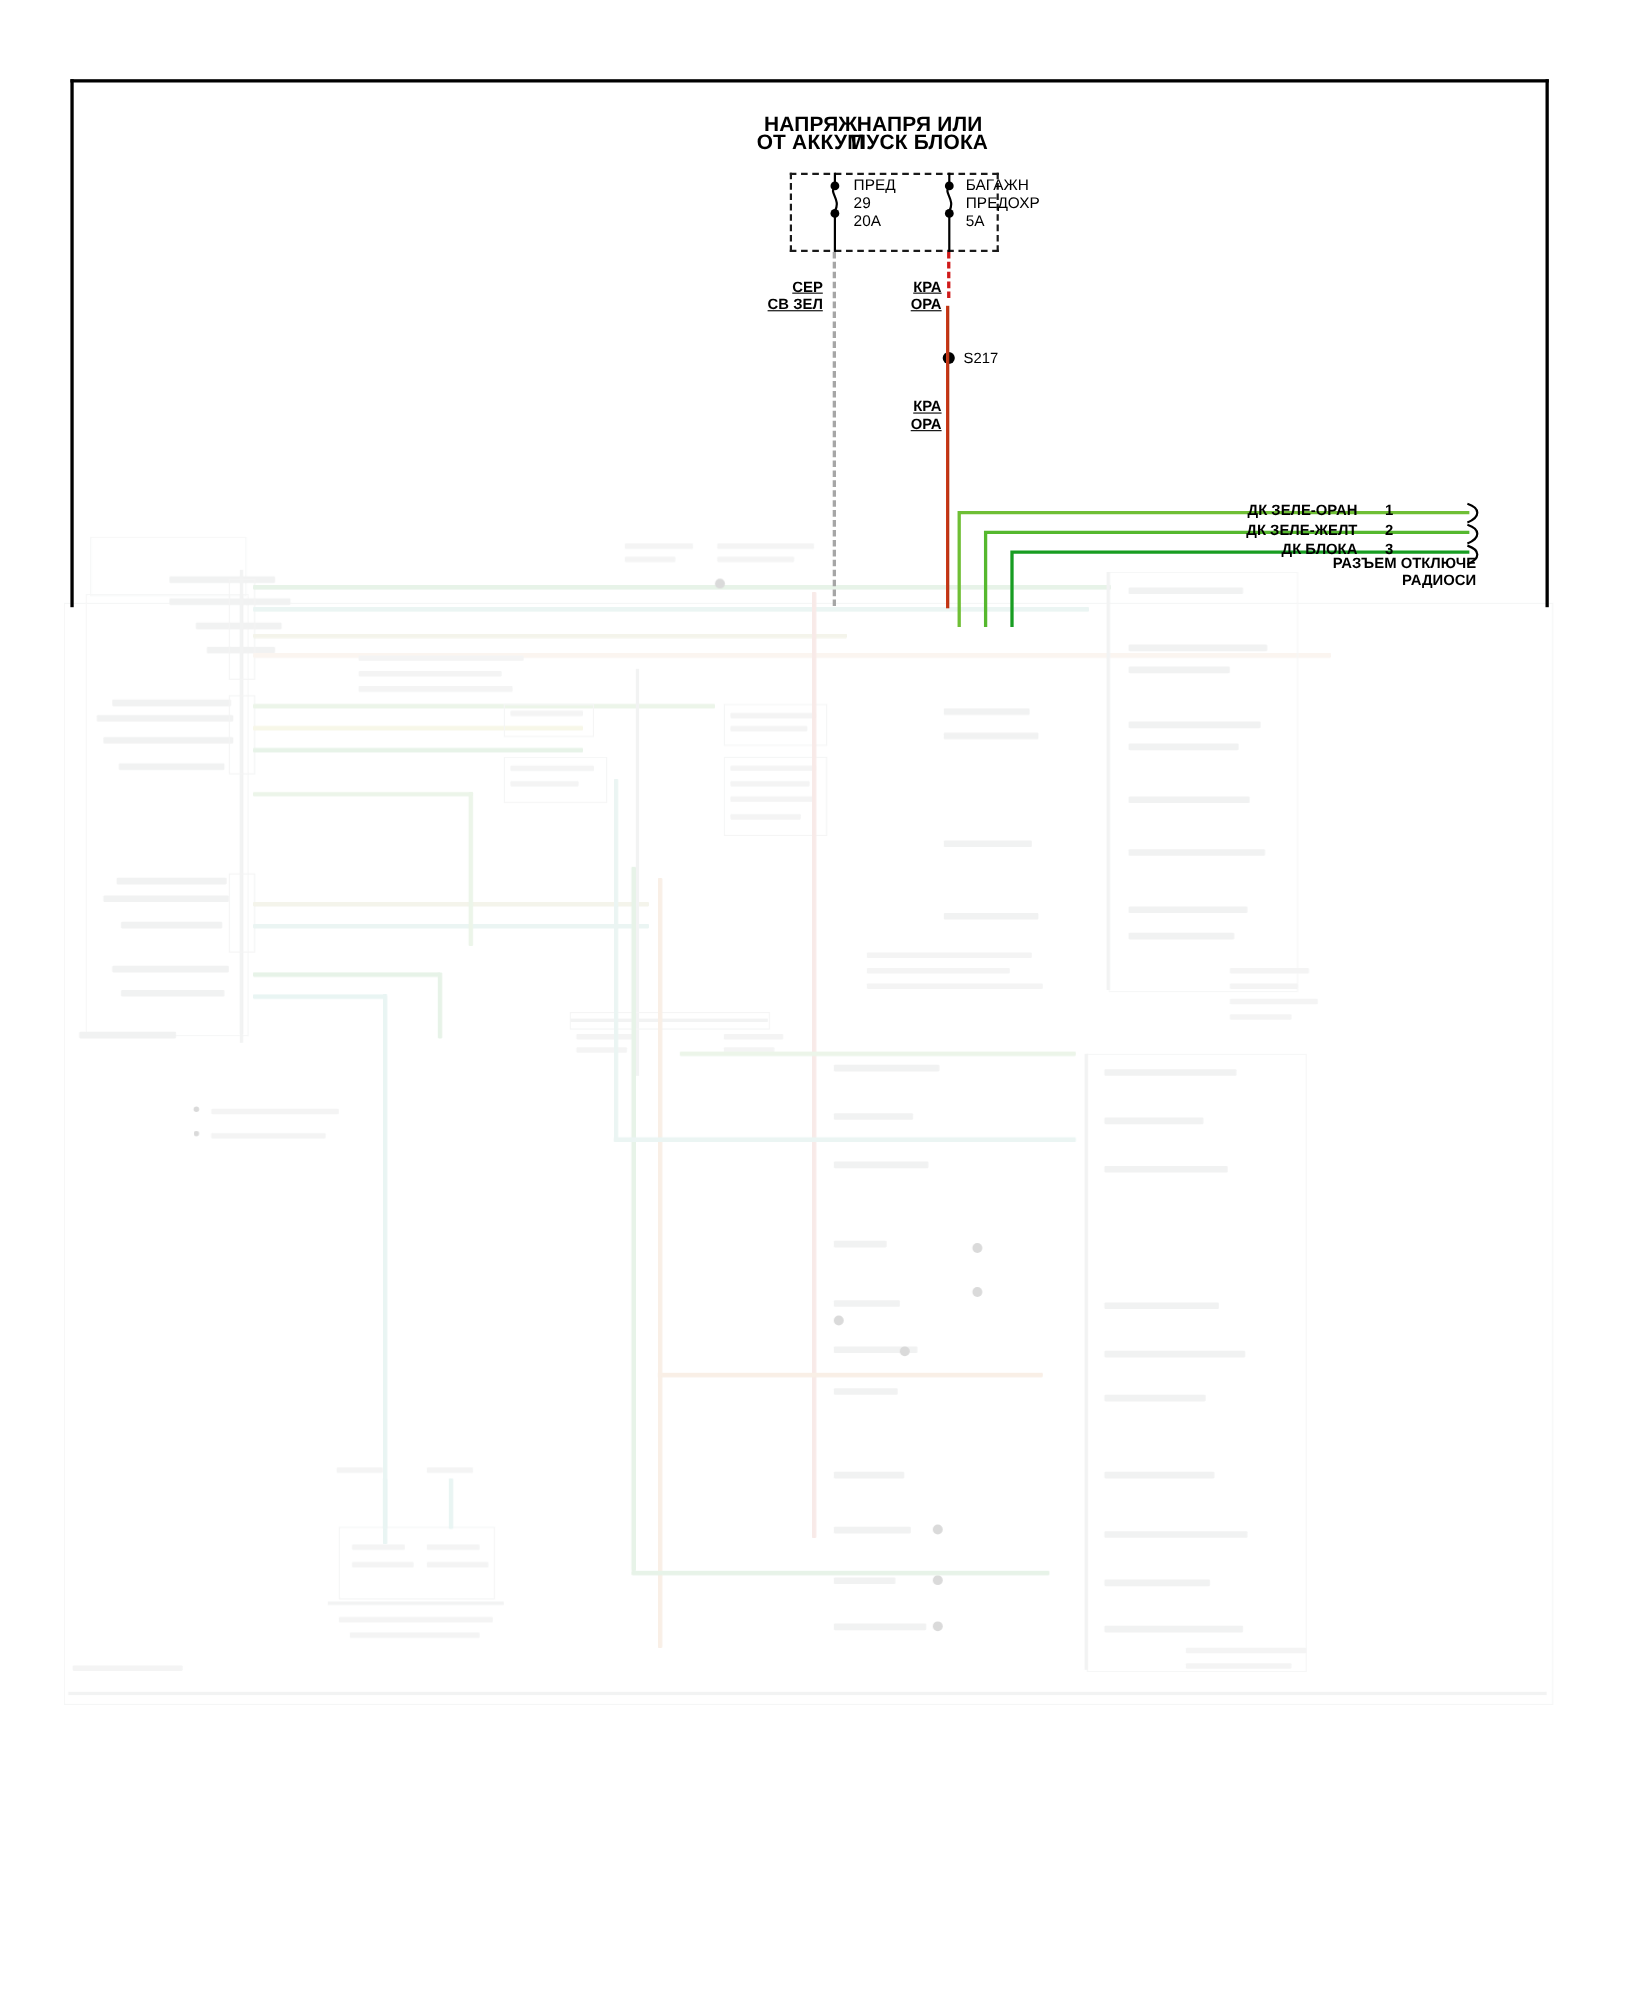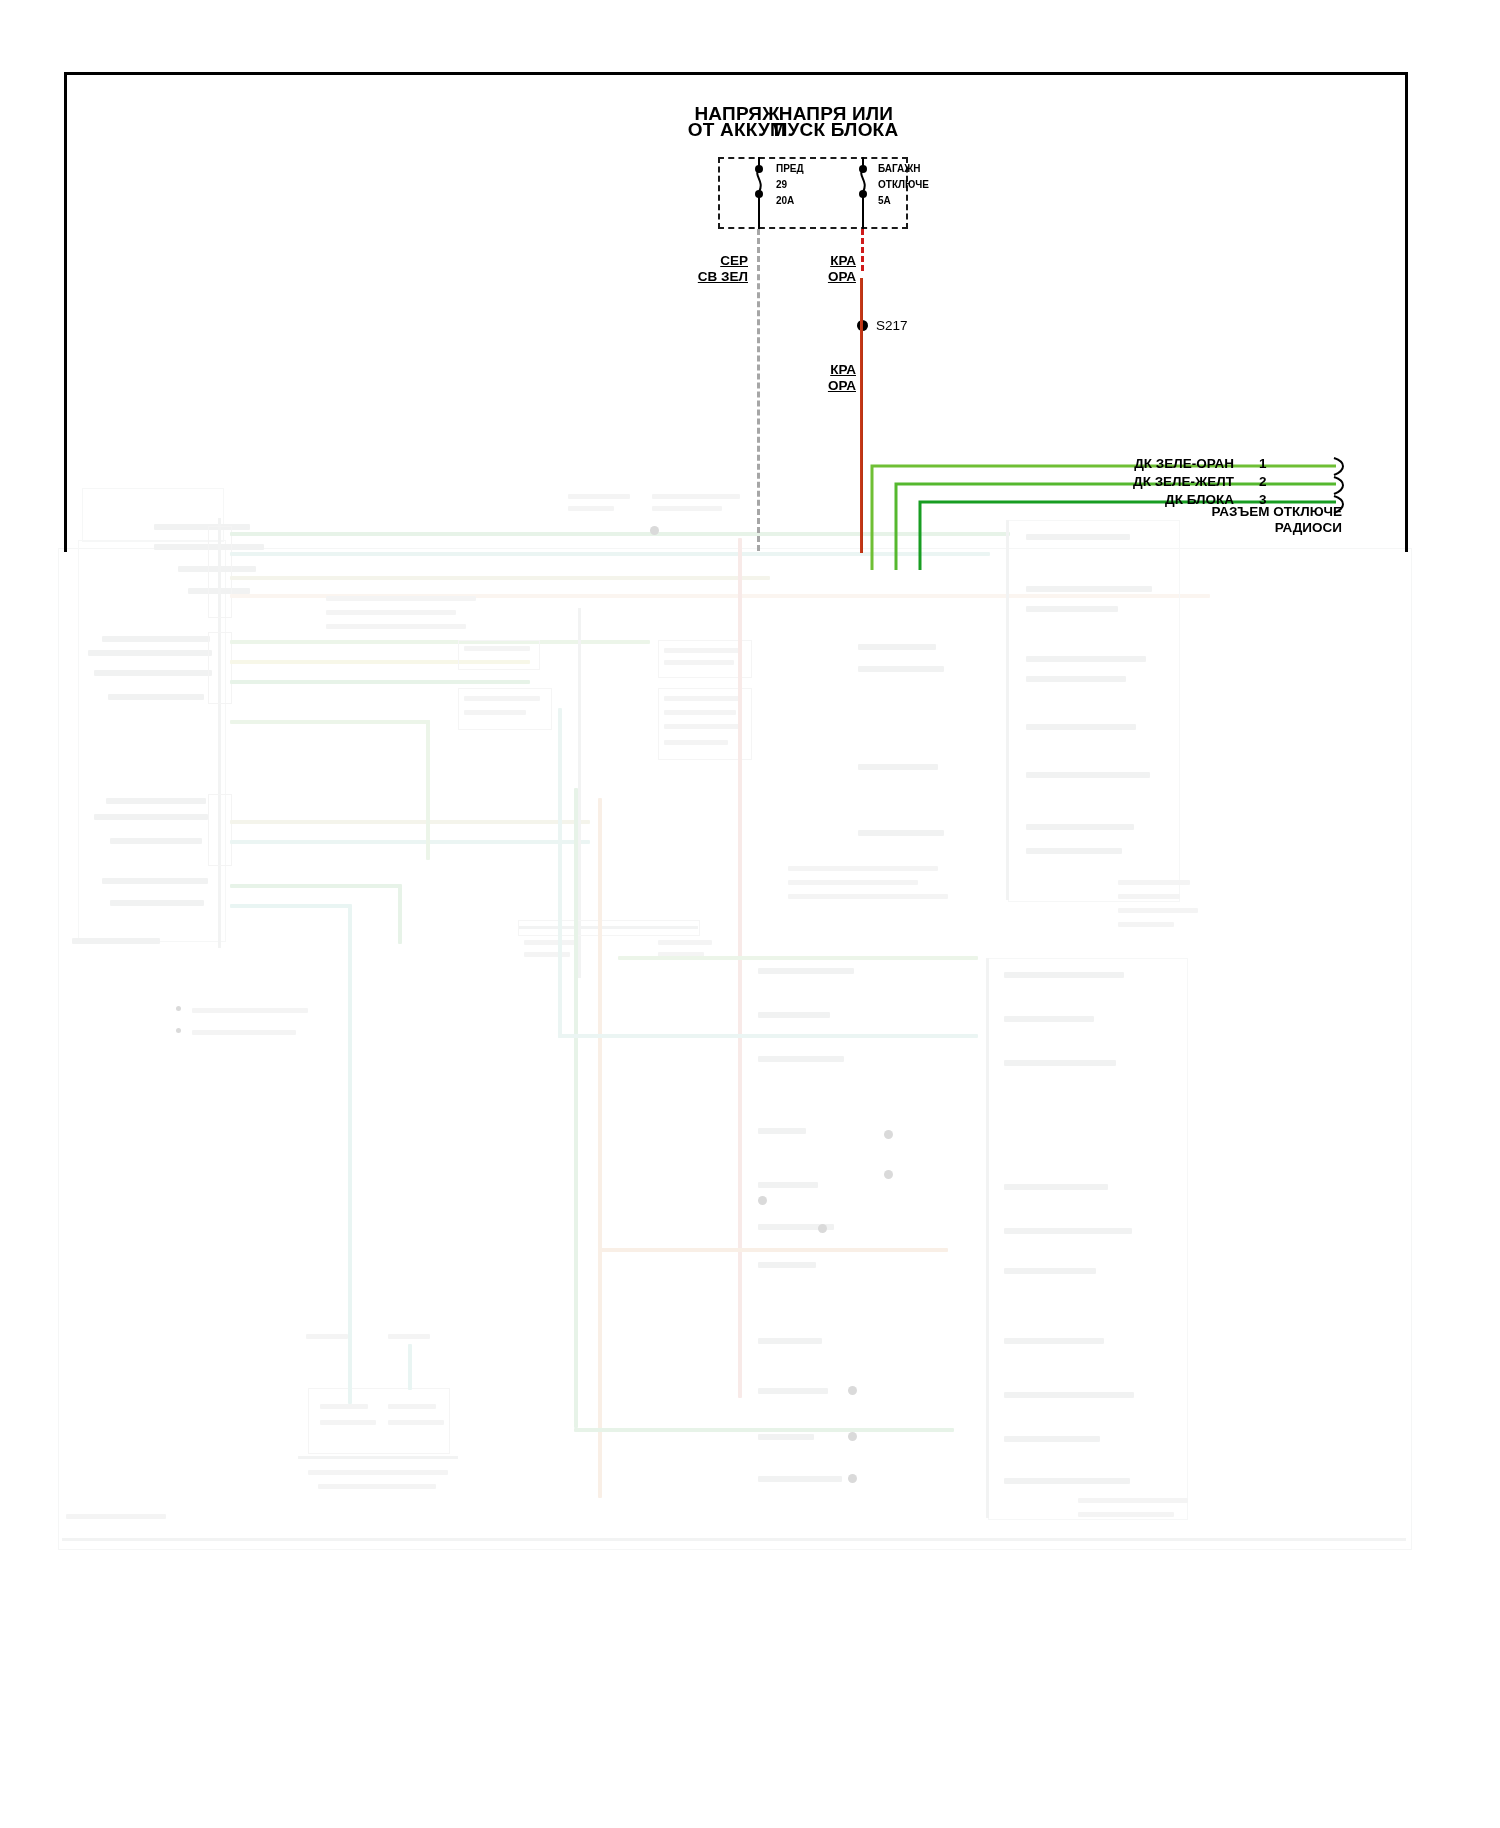--- a/index.html
+++ b/index.html
@@ -50,21 +50,21 @@
     position:absolute;left:718px;top:157px;width:190px;height:72px;
     border:2px dashed #1a1a1a;box-sizing:border-box;
   }
   .hdr{
     position:absolute;text-align:center;font-size:19px;font-weight:bold;
     line-height:15.5px;letter-spacing:0.2px;white-space:pre-line;
   }
   .fuse-wire{position:absolute;width:2px;background:#000;}
   .fuse-node{position:absolute;width:8px;height:8px;border-radius:50%;background:#000;}
   .fuse-squig{position:absolute;}
-  .fuse-lbl{position:absolute;font-size:10px;font-weight:bold;line-height:15.5px;white-space:pre-line;}
+  .fuse-lbl{position:absolute;font-size:14px;font-weight:normal;line-height:15.5px;white-space:pre-line;}
   .blk-lbl{position:absolute;font-size:13.5px;font-weight:bold;line-height:17px;white-space:pre-line;}
 
   
   .wire-gray-dash{
     position:absolute;width:0;border-left:3px dashed #a6a6a6;
   }
   .wire-red-dash{
     position:absolute;width:0;border-left:3px dashed #cf1a1a;
   }
   .wire-red-solid{
@@ -290,21 +290,21 @@
 
   <div class="fuse-wire" style="left:862px;top:157px;height:12px;"></div>
   <div class="fuse-node" style="left:859px;top:165px;"></div>
   <svg class="fuse-squig" style="left:854px;top:170px;" width="20" height="22" viewBox="0 0 20 22">
     <path d="M9 0 C 3 5, 15 11, 9 22" stroke="#000" stroke-width="2" fill="none"></path>
   </svg>
   <div class="fuse-node" style="left:859px;top:190px;"></div>
   <div class="fuse-wire" style="left:862px;top:196px;height:33px;"></div>
 
   <div class="fuse-lbl" style="left:878px;top:161px;">БАГАЖН
-ОТКЛЮЧЕ</div>
+ПРЕДОХР</div>
   <div class="fuse-lbl" style="left:878px;top:193px;">5A</div>
 
 
   <div class="wire-gray-dash" style="left:757px;top:229px;height:322px;"></div>
   <div class="wire-lbl" style="left:652px;top:253px;width:96px;">СЕР
 СВ ЗЕЛ</div>
 
   <div class="wire-red-dash" style="left:861px;top:229px;height:42px;"></div>
   <div class="wire-lbl" style="left:760px;top:253px;width:96px;">КРА
 ОРА</div>

